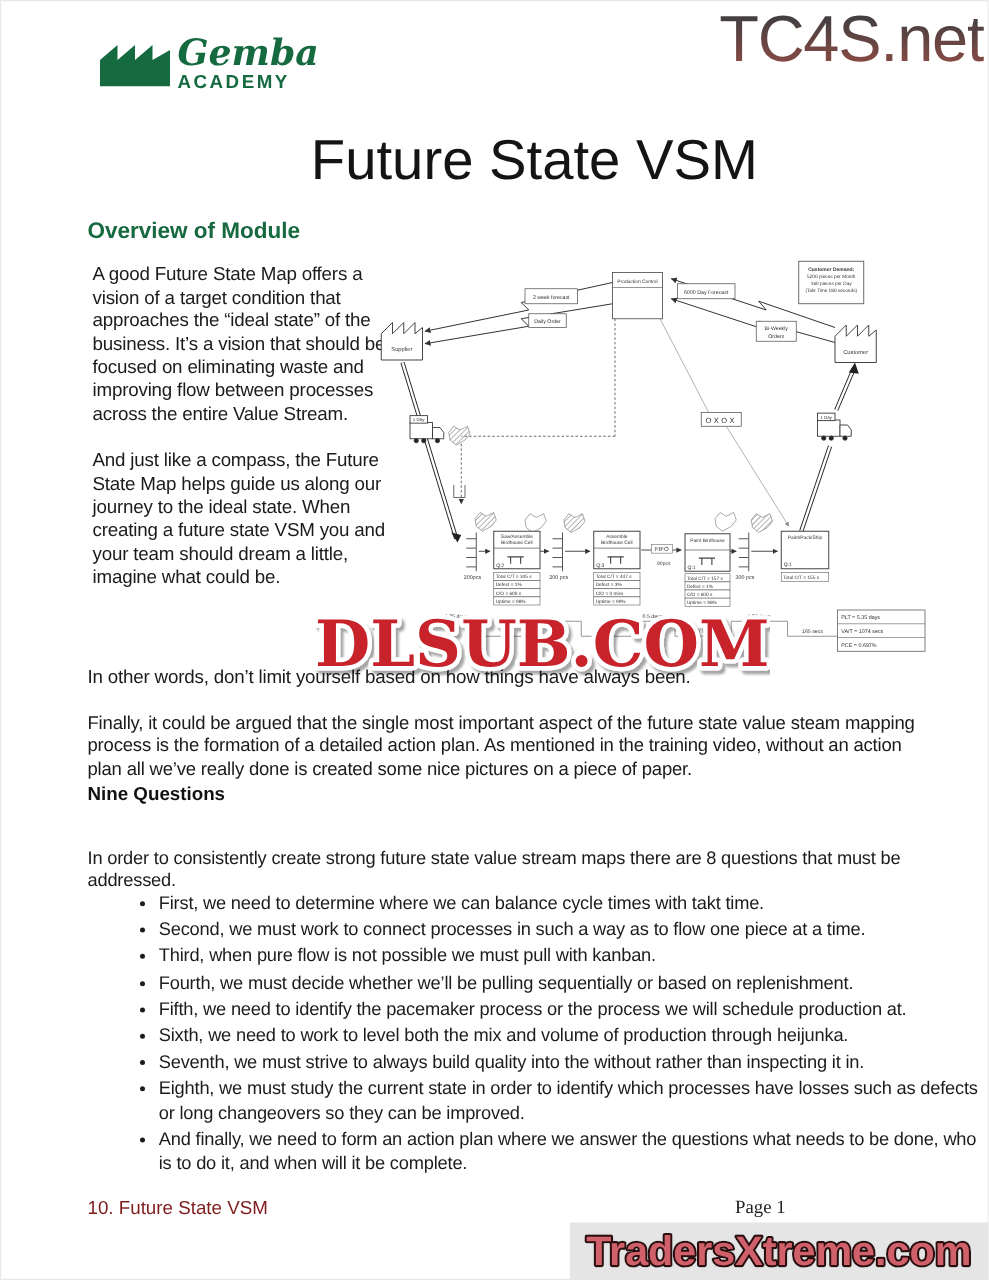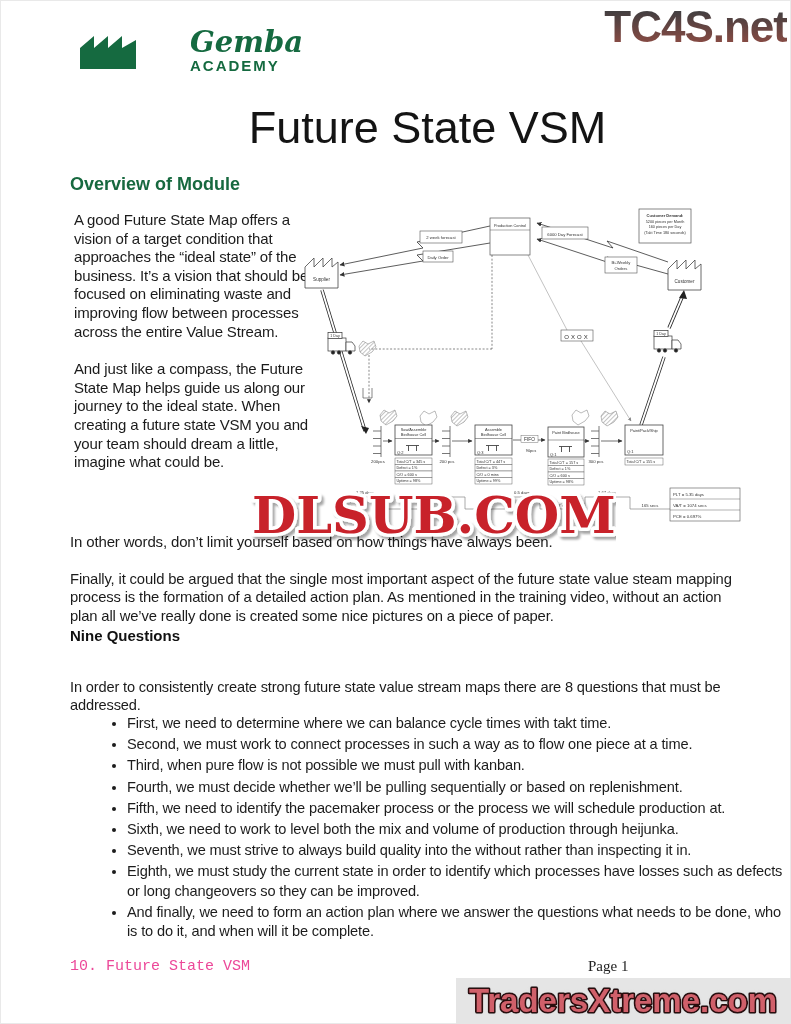--- a/index.html
+++ b/index.html
@@ -1,40 +1,40 @@
 <!DOCTYPE html>
 <html><head>
 <meta charset="utf-8">
 <style>
   html,body{margin:0;padding:0;background:#fff;}
   .page{position:relative;width:791px;height:1024px;background:#fff;overflow:hidden;
         font-family:"Liberation Sans",sans-serif;color:#1c1c1c;box-shadow:inset 0 0 0 1px #e9e9e9;}
   
-  .logo{position:absolute;left:78px;top:28px;display:flex;align-items:flex-start;gap:48px;}
+  .logo{position:absolute;left:78px;top:28px;display:flex;align-items:flex-start;}
   .logo-text{margin-left:4px;color:#156a40;}
   .logo-gemba{font-family:"DejaVu Serif",serif;font-style:italic;font-weight:bold;font-size:29px;line-height:28px;}
   .logo-academy{font-weight:bold;font-size:15px;letter-spacing:2px;margin-top:1px;}
-  .tc4s{position:absolute;right:4px;top:2px;font-weight:bold;font-size:44px;letter-spacing:-1px;
+  .tc4s{position:absolute;right:4px;top:2px;font-weight:normal;font-size:52px;letter-spacing:-1px;
         background:linear-gradient(180deg,#3e3e40 15%,#8e4c44 88%);
         -webkit-background-clip:text;background-clip:text;color:transparent;}
   
   .doc-title{position:absolute;left:0;top:102px;width:100%;text-align:center;
              font-size:45px;font-weight:400;color:#141414;letter-spacing:0;padding-left:32px;}
   .overview-h{position:absolute;left:70px;top:174px;font-size:18px;font-weight:bold;color:#17693f;}
   .body-txt{font-size:15px;line-height:18.6px;letter-spacing:-0.15px;color:#1b1b1b;}
   .leftcol{position:absolute;left:70px;top:211px;width:252px;}
   .leftcol p{margin:0 0 19px 4px;}
   .p3{position:absolute;left:70px;top:518px;width:700px;}
   .p4{position:absolute;left:70px;top:555px;width:662px;font-size:14.8px;}
   .nq-h{position:absolute;left:70px;top:627px;font-size:15px;font-weight:bold;color:#111;text-align:right;}
   .nq-intro{position:absolute;left:70px;top:663px;width:690px;font-size:14.6px;}
   .bullets{position:absolute;left:99px;top:714px;width:662px;margin:0;padding:0 0 0 28px;}
   .bullets li{font-size:14.6px;line-height:19.2px;letter-spacing:-0.15px;margin:0 0 2px 0;}
   
-  .footer-left{position:absolute;left:70px;top:958px;font-family:Liberation Mono, monospace;font-size:15px;color:#ec4899;}
+  .footer-left{position:absolute;left:70px;top:958px;font-family:Liberation Sans, sans-serif;font-size:15px;color:#7f1d1d;}
   .footer-page{position:absolute;left:588px;top:958px;font-family:Liberation Serif, serif;font-size:15px;color:#222;}
   .black-strip{position:absolute;left:456px;top:978px;width:335px;height:46px;background:#e5e5e5;}
   
   .vsm{position:absolute;left:295px;top:200px;width:495px;height:330px;}
   .wm-dlsub{position:absolute;left:246px;top:477px;width:370px;height:78px;pointer-events:none;}
   .vsm text{font-family:"Liberation Sans",sans-serif;fill:#333;}
 </style>
 </head>
 <body>
 

